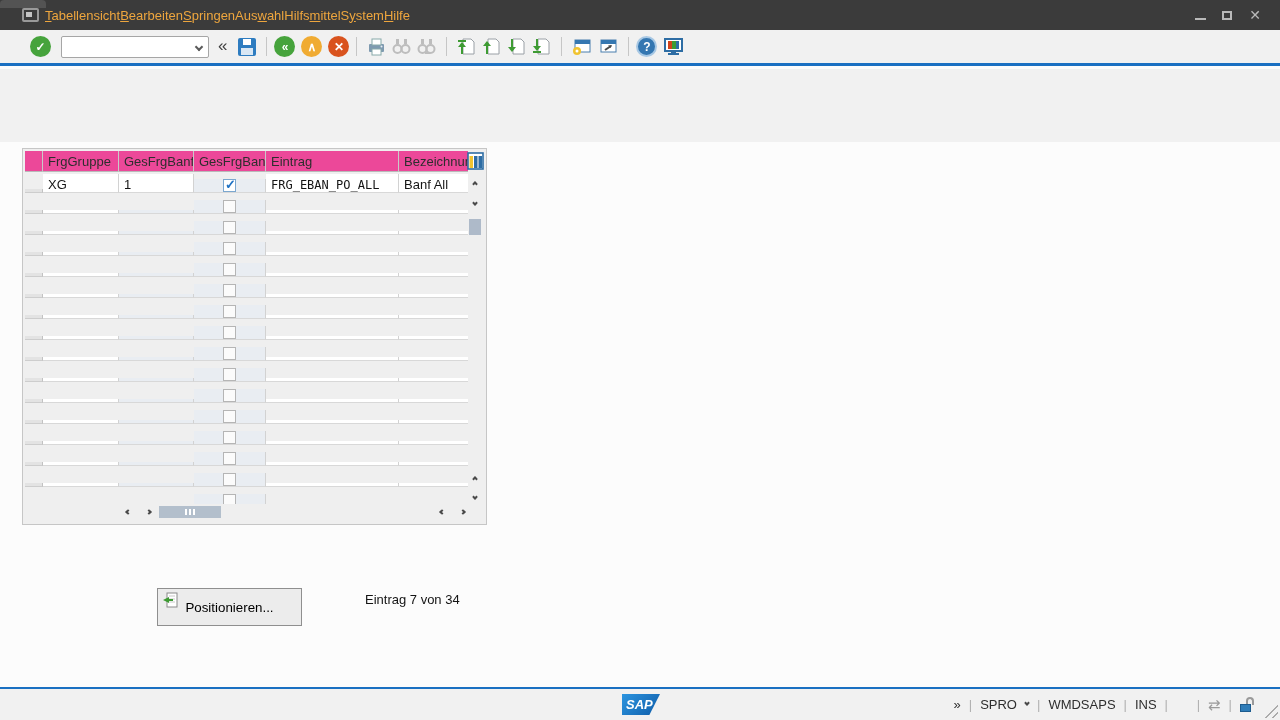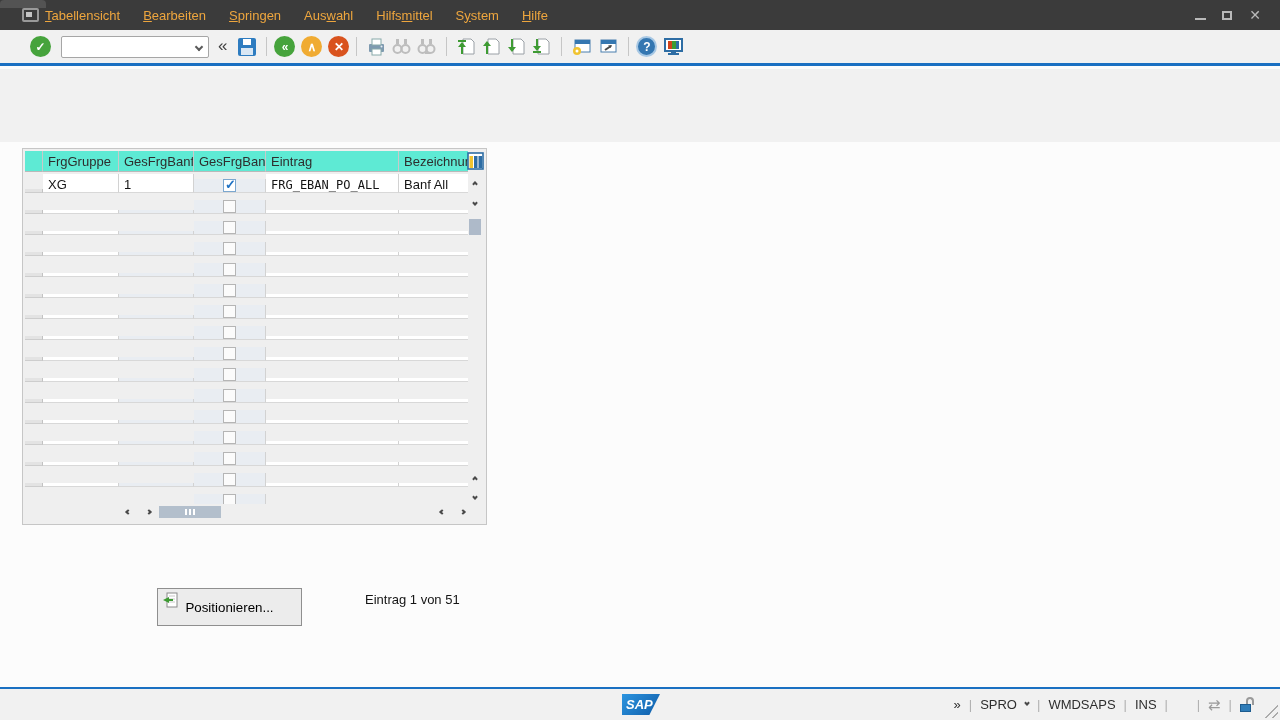--- a/index.html
+++ b/index.html
@@ -4,21 +4,21 @@
 <style>
   * { margin:0; padding:0; box-sizing:border-box; }
   html,body { width:1280px; height:720px; overflow:hidden; }
   body { font-family:"Liberation Sans", sans-serif; font-size:13px; background:#fcfcfc; position:relative; }
 
   
   .titlebar { position:absolute; left:0; top:0; width:1280px; height:30px; background:#3b3b3b; }
   .titletab { position:absolute; left:0; top:0; width:46px; height:8px; background:#535353; border-radius:4px 4px 0 0; }
   .menuicon { position:absolute; left:22px; top:8px; width:17px; height:14px; border:2px solid #9a9a9a; border-radius:2px; background:#3b3b3b; }
   .menuicon::after { content:""; position:absolute; left:2px; top:2px; width:6px; height:5px; background:#c4c4c4; }
-  .menus { position:absolute; left:45px; top:0; height:30px; display:flex; align-items:center; gap:23px; }
+  .menus { position:absolute; left:45px; top:0; height:30px; display:flex; align-items:center; }
   .menu-item { color:#eea63e; cursor:default; padding:2px 0; }
   .menu-item u { text-decoration:underline; }
   .winctrls { position:absolute; right:18px; top:0; height:30px; display:flex; align-items:center; gap:16px; }
   .wc { color:#b9b9b9; width:14px; height:14px; display:flex; align-items:center; justify-content:center; }
   .wc-min { border-bottom:2px solid #b9b9b9; height:9px; width:11px; }
   .wc-max { width:10px; height:9px; border:2px solid #b9b9b9; }
   .wc-close { font-size:14px; }
 
   
   .toolbar { position:absolute; left:0; top:30px; width:1280px; height:36px; background:#f1f1f1; border-bottom:3px solid #1a70c2; display:flex; align-items:center; padding-left:30px; }
@@ -49,21 +49,21 @@
   .apptb { position:absolute; left:30px; top:111px; height:26px; display:flex; align-items:center; gap:9px; }
   .aico { width:20px; height:20px; display:flex; align-items:center; justify-content:center; }
 
   
   .main { position:absolute; left:0; top:142px; width:1280px; height:545px; background:#fcfcfc; }
 
   
   .tc { position:absolute; left:22px; top:6px; width:465px; height:377px; background:#efefef; border:1px solid #c6c6c6; }
   .tc-grid { position:absolute; left:2px; top:2px; width:443px; }
   .thead { display:flex; height:21px; }
-  .th { background:#5eead4; border-right:1px solid #c9c9c9; border-bottom:1px solid #b9b9b9; color:#2e2e2e; padding:3px 0 0 5px; overflow:hidden; white-space:nowrap; }
+  .th { background:#ec4899; border-right:1px solid #c9c9c9; border-bottom:1px solid #b9b9b9; color:#2e2e2e; padding:3px 0 0 5px; overflow:hidden; white-space:nowrap; }
   .tbody { height:332px; overflow:hidden; }
   .trow { display:flex; height:21px;align-items:flex-end; }
   .td { background:#fff; border-right:1px solid #d2d2d2; border-bottom:1px solid #d8d8d8; padding:3px 0 0 5px; overflow:hidden; white-space:nowrap; color:#141414; }
   .td.sel { background:#e3e3e3; border-right:1px solid #c2c2c2; border-bottom:1px solid #cdcdcd; }
   .td.ro { background:#e9edf2; }
   .td.ck { display:flex; align-items:center; justify-content:center; padding:0; }
   .td.mono { font-family:"DejaVu Sans Mono", monospace; font-size:12px; padding-top:4px; }
   .c-sel { width:18px; } .c-grp { width:76px; } .c-obj { width:75px; } .c-ban { width:72px; } .c-kls { width:133px; } .c-bez { width:69px; border-right:none; }
   .cbx { width:13px; height:13px; background:#fff; border:1px solid #a8a8a8; position:relative; }
   .cbx.on { border-color:#7ba7cf; }
@@ -497,21 +497,21 @@
     <span class="bico">
       <svg width="16" height="16" viewBox="0 0 16 16">
           <rect x="5" y="1" width="10" height="14" fill="#fff" stroke="#8a8a8a"></rect>
           <path d="M7 4 h6 M7 7 h6 M7 10 h6" stroke="#c9c9c9"></path>
           <polygon points="1,8 7,5 7,11" fill="#3e9b33"></polygon>
           <rect x="6" y="7" width="5" height="2" fill="#3e9b33"></rect>
         </svg>
     </span>
     <span>Positionieren...</span>
   </button>
-  <span class="entry-info">Eintrag 1 von 51</span>
+  <span class="entry-info">Eintrag 7 von 34</span>
 </div>
 
 <div class="statusbar">
   <span class="saplogo">SAP</span>
   <div class="sb-right">
     <span>»</span>
     <span class="sb-sep">|</span>
     <span>SPRO</span>
     <span class="chev sm" style="margin-top:-3px"></span>
     <span class="sb-sep">|</span>

